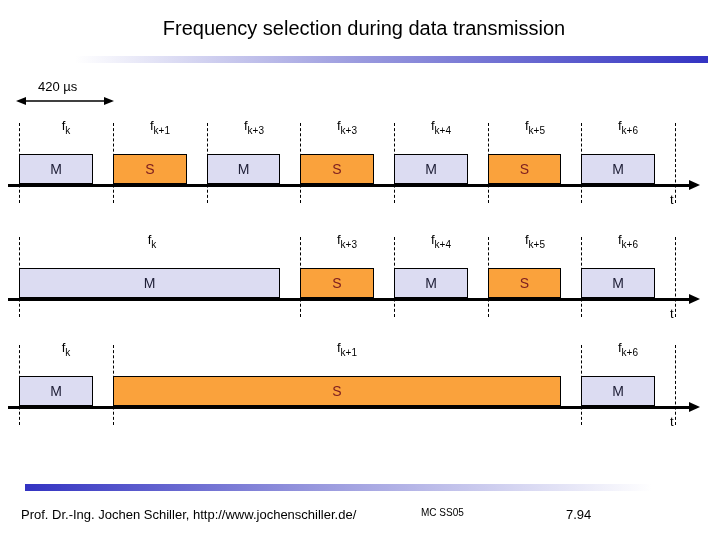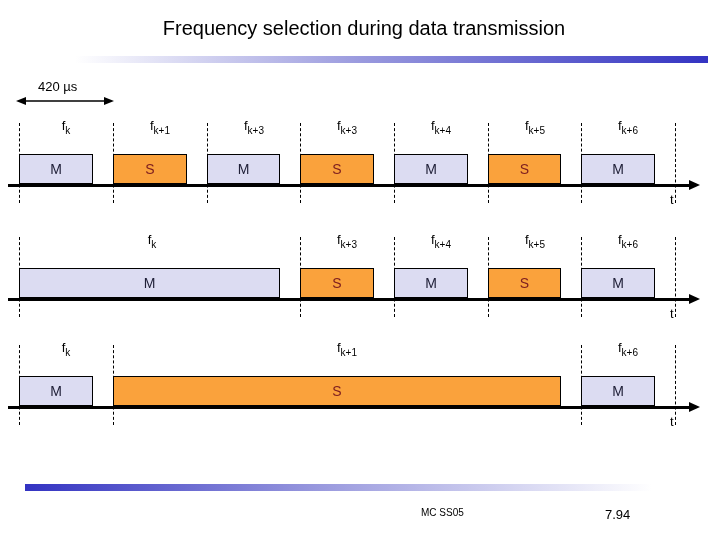--- a/index.html
+++ b/index.html
@@ -41,21 +41,21 @@
   .axis{position:absolute;left:8px;top:66px;width:682px;height:3px;background:#000;}
   .axis-head{
     position:absolute;left:689px;top:62px;width:0;height:0;
     border-top:5px solid transparent;border-bottom:5px solid transparent;
     border-left:11px solid #000;
   }
   .tlab{position:absolute;left:670px;top:74px;font-size:13px;}
 
   .footer-author{position:absolute;left:21px;top:507px;font-size:13px;}
   .footer-course{position:absolute;left:421px;top:507px;font-size:10px;}
-  .footer-page{position:absolute;left:566px;top:507px;font-size:13px;margin-left:39px;}
+  .footer-page{position:absolute;left:566px;top:507px;font-size:13px;}
 </style>
 </head>
 <body>
 
 <div class="slide">
 
   <div class="title">Frequency selection during data transmission</div>
   <div class="bar-top"></div>
 
   <div class="timing-label">420 µs</div>
@@ -134,16 +134,17 @@
     <div class="box m" style="left:19px;width:74px">M</div>
     <div class="box s" style="left:113px;width:448px">S</div>
     <div class="box m" style="left:581px;width:74px">M</div>
 
     <div class="axis"></div>
     <div class="axis-head"></div>
     <div class="tlab">t</div>
   </div>
 
   <div class="bar-bottom"></div>
+  <div class="footer-author">Prof. Dr.-Ing. Jochen Schiller, http://www.jochenschiller.de/</div>
   <div class="footer-course">MC SS05</div>
   <div class="footer-page">7.94</div>
 
 </div>
 
 </body></html>

